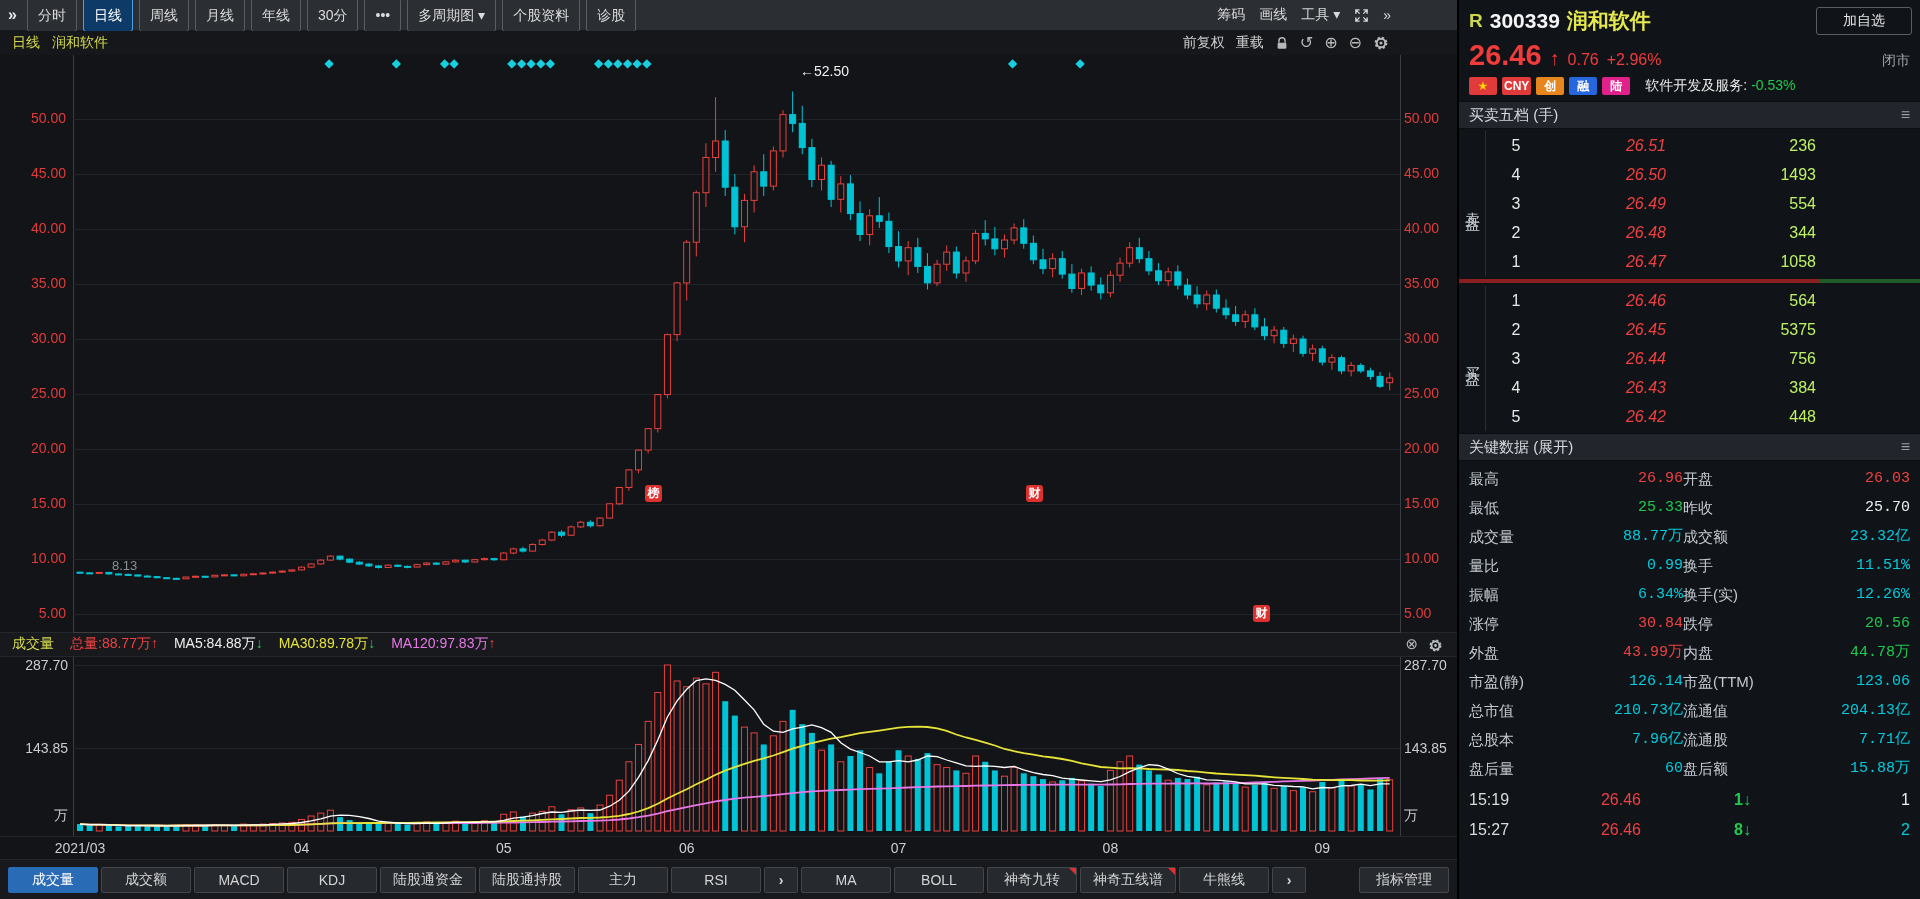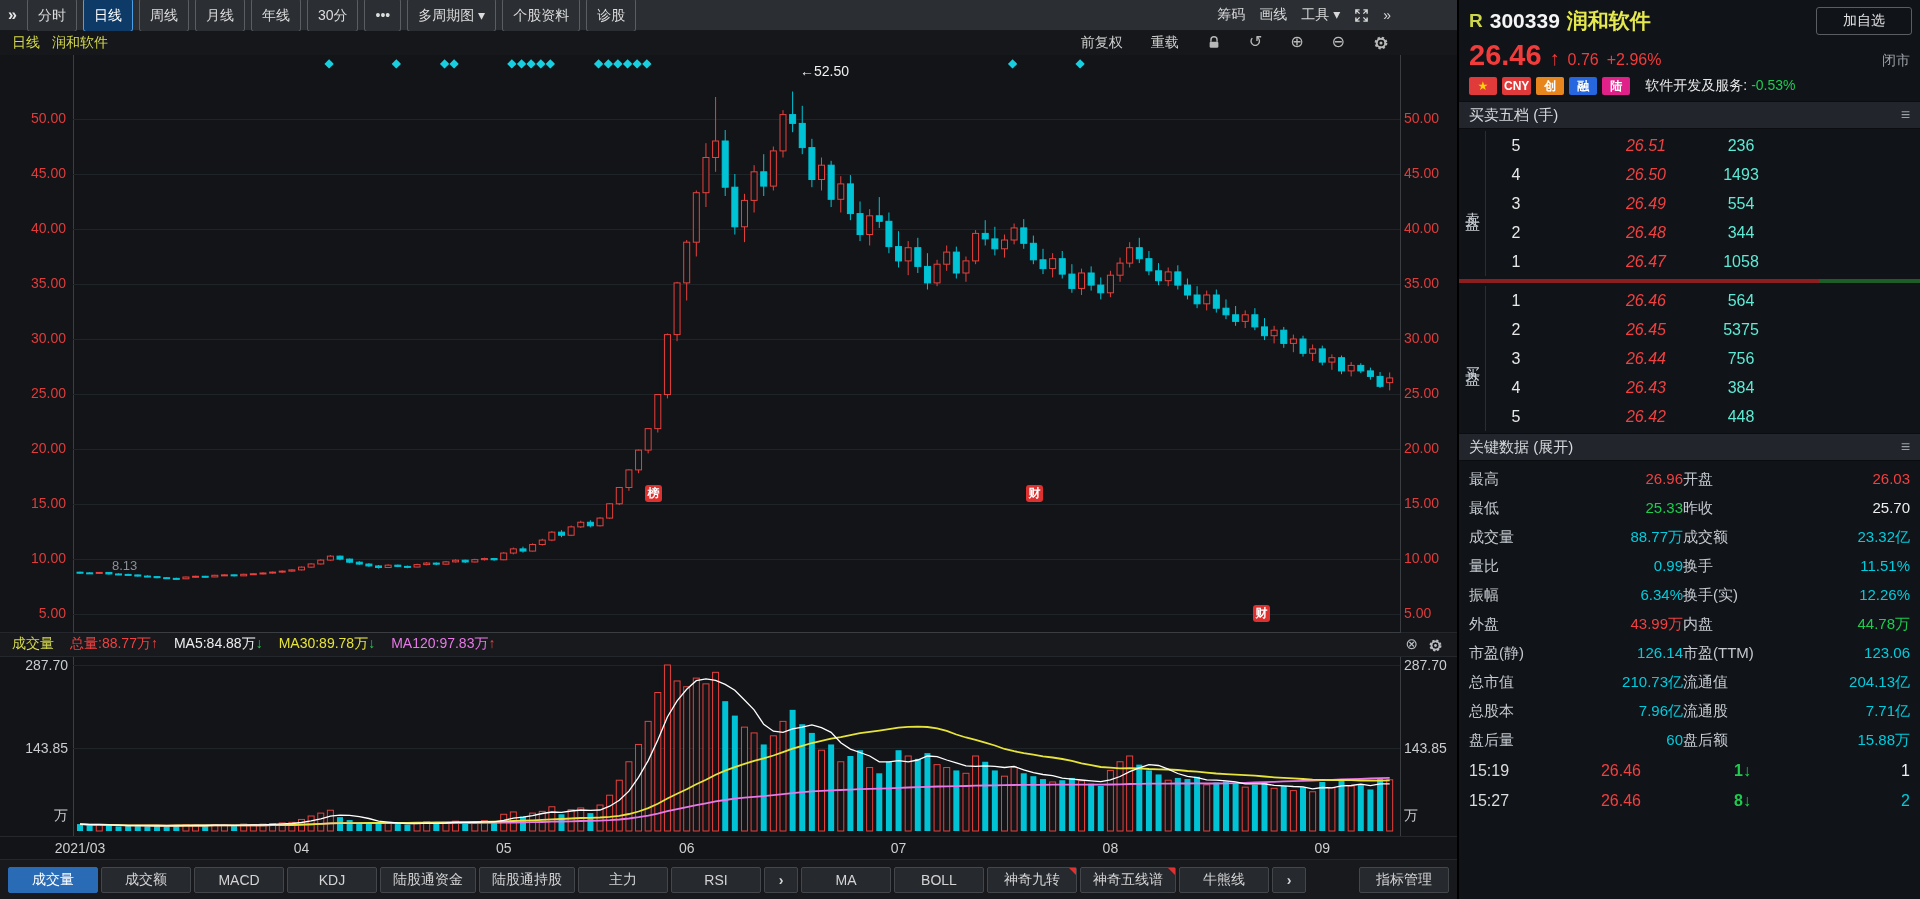--- a/index.html
+++ b/index.html
@@ -10,21 +10,21 @@
   .tb-exp{color:#e8e8e8;font-size:16px;font-weight:bold;margin-right:4px;cursor:pointer;}
   .tb-btns{display:flex;gap:6px;align-items:center;}
   .tb-btn{background:#2b2e33;border:1px solid #5a5d62;border-radius:3px;color:#dcdcdc;font-size:14px;height:34px;padding:0 10px;line-height:20px;cursor:pointer;font-family:inherit;}
   .tb-btn.active{border:1px solid #4ba0e8;background:#0d3a66;color:#fff;}
   .tb-right{margin-left:auto;display:flex;align-items:center;gap:14px;color:#d8d8d8;font-size:14px;padding-right:58px;}
   .tb-right .lnk{cursor:pointer;}
   .icon-svg{display:inline-block;vertical-align:middle;}
   
   .chart-header{height:24px;background:#15171a;display:flex;align-items:center;padding:0 12px;gap:12px;font-size:14px;}
   .yellow{color:#d4d84c;}
-  .ch-right{margin-left:auto;display:flex;align-items:flex-start;gap:28px;color:#cfcfcf;padding-right:56px;font-size:14px;}
+  .ch-right{margin-left:auto;display:flex;align-items:center;gap:11px;color:#cfcfcf;padding-right:56px;font-size:14px;}
   .ch-ic{color:#b8b8b8;font-size:16px;line-height:1;cursor:pointer;}
   
   .main-chart{height:580px;position:relative;background:#121417;}
   .main-chart svg,.vol-chart svg{position:absolute;left:0;top:0;}
   .ax-lab{position:absolute;color:#e23b3b;font-size:14px;width:46px;}
   .ax-left{text-align:right;left:20px;}
   .ax-right{text-align:left;left:1404px;}
   .diamond{position:absolute;top:1px;color:#18cfe0;font-size:12px;}
   .evt{position:absolute;width:17px;height:17px;background:#df3030;color:#fff;font-size:12px;line-height:17px;text-align:center;border-radius:3px;font-weight:bold;}
   .annotation{position:absolute;color:#f0f0f0;font-size:14px;}
@@ -66,28 +66,28 @@
   .sec-head{background:#22262c;height:26px;display:flex;align-items:center;padding:0 10px;color:#d6dade;font-size:15px;border-top:1px solid #0b0d10;border-bottom:1px solid #0b0d10;}
   .menu{margin-left:auto;color:#9aa0a6;font-size:16px;cursor:pointer;}
   .l2link{margin-left:auto;color:#d8d84a;text-decoration:underline;font-size:14px;cursor:pointer;}
   .order-book{padding:2px 0;}
   .ob-side{display:flex;}
   .ob-vert{width:26px;display:flex;align-items:center;justify-content:center;color:#c6ccd2;writing-mode:vertical-rl;letter-spacing:4px;font-size:15px;border-right:1px solid #2a2e34;}
   .ob-rows{flex:1;}
   .ob-row{display:grid;grid-template-columns:60px 120px 150px 1fr;height:29px;line-height:29px;font-size:16px;}
   .ob-row .lvl{color:#e8e8e8;text-align:center;}
   .ob-row .prc{color:#f04040;text-align:right;font-style:italic;}
-  .ob-row .vol{color:#5eead4;text-align:center;}
+  .ob-row .vol{color:#bef264;text-align:right;}
   .ob-ratio{display:flex;height:4px;margin:3px 0 3px 0;}
   .ob-ratio .r{background:#8b1e1e;}
   .ob-ratio .g{background:#1e5c28;}
   .key-data{padding:3px 10px 0;}
   .kd-row{display:grid;grid-template-columns:84px 130px 104px 1fr;height:29px;line-height:29px;font-size:15px;}
   .kd-k{color:#c3c9cf;}
-  .kd-v{text-align:right;}
+  .kd-v{text-align:right;font-family:Liberation Mono, monospace;}
   .trade-detail{padding:2px 10px;}
   .td-row{display:grid;grid-template-columns:62px 110px 110px 1fr;height:30px;line-height:30px;font-size:16px;}
   .td-time{color:#dcdcdc;}
   .td-price{color:#f04040;text-align:right;}
   .td-qty{color:#1ecb4f;text-align:right;font-weight:bold;}
   .td-count{text-align:right;}
 </style>
 </head>
 <body>
 
@@ -799,20 +799,26 @@
           <span class="kd-k">换手</span>
           <span class="kd-v cyan">11.51%</span>
         </div>
         <div class="kd-row">
           <span class="kd-k">振幅</span>
           <span class="kd-v cyan">6.34%</span>
           <span class="kd-k">换手(实)</span>
           <span class="kd-v cyan">12.26%</span>
         </div>
         <div class="kd-row">
+          <span class="kd-k">涨停</span>
+          <span class="kd-v red">30.84</span>
+          <span class="kd-k">跌停</span>
+          <span class="kd-v green">20.56</span>
+        </div>
+        <div class="kd-row">
           <span class="kd-k">外盘</span>
           <span class="kd-v red">43.99万</span>
           <span class="kd-k">内盘</span>
           <span class="kd-v green">44.78万</span>
         </div>
         <div class="kd-row">
           <span class="kd-k">市盈(静)</span>
           <span class="kd-v cyan">126.14</span>
           <span class="kd-k">市盈(TTM)</span>
           <span class="kd-v cyan">123.06</span>

